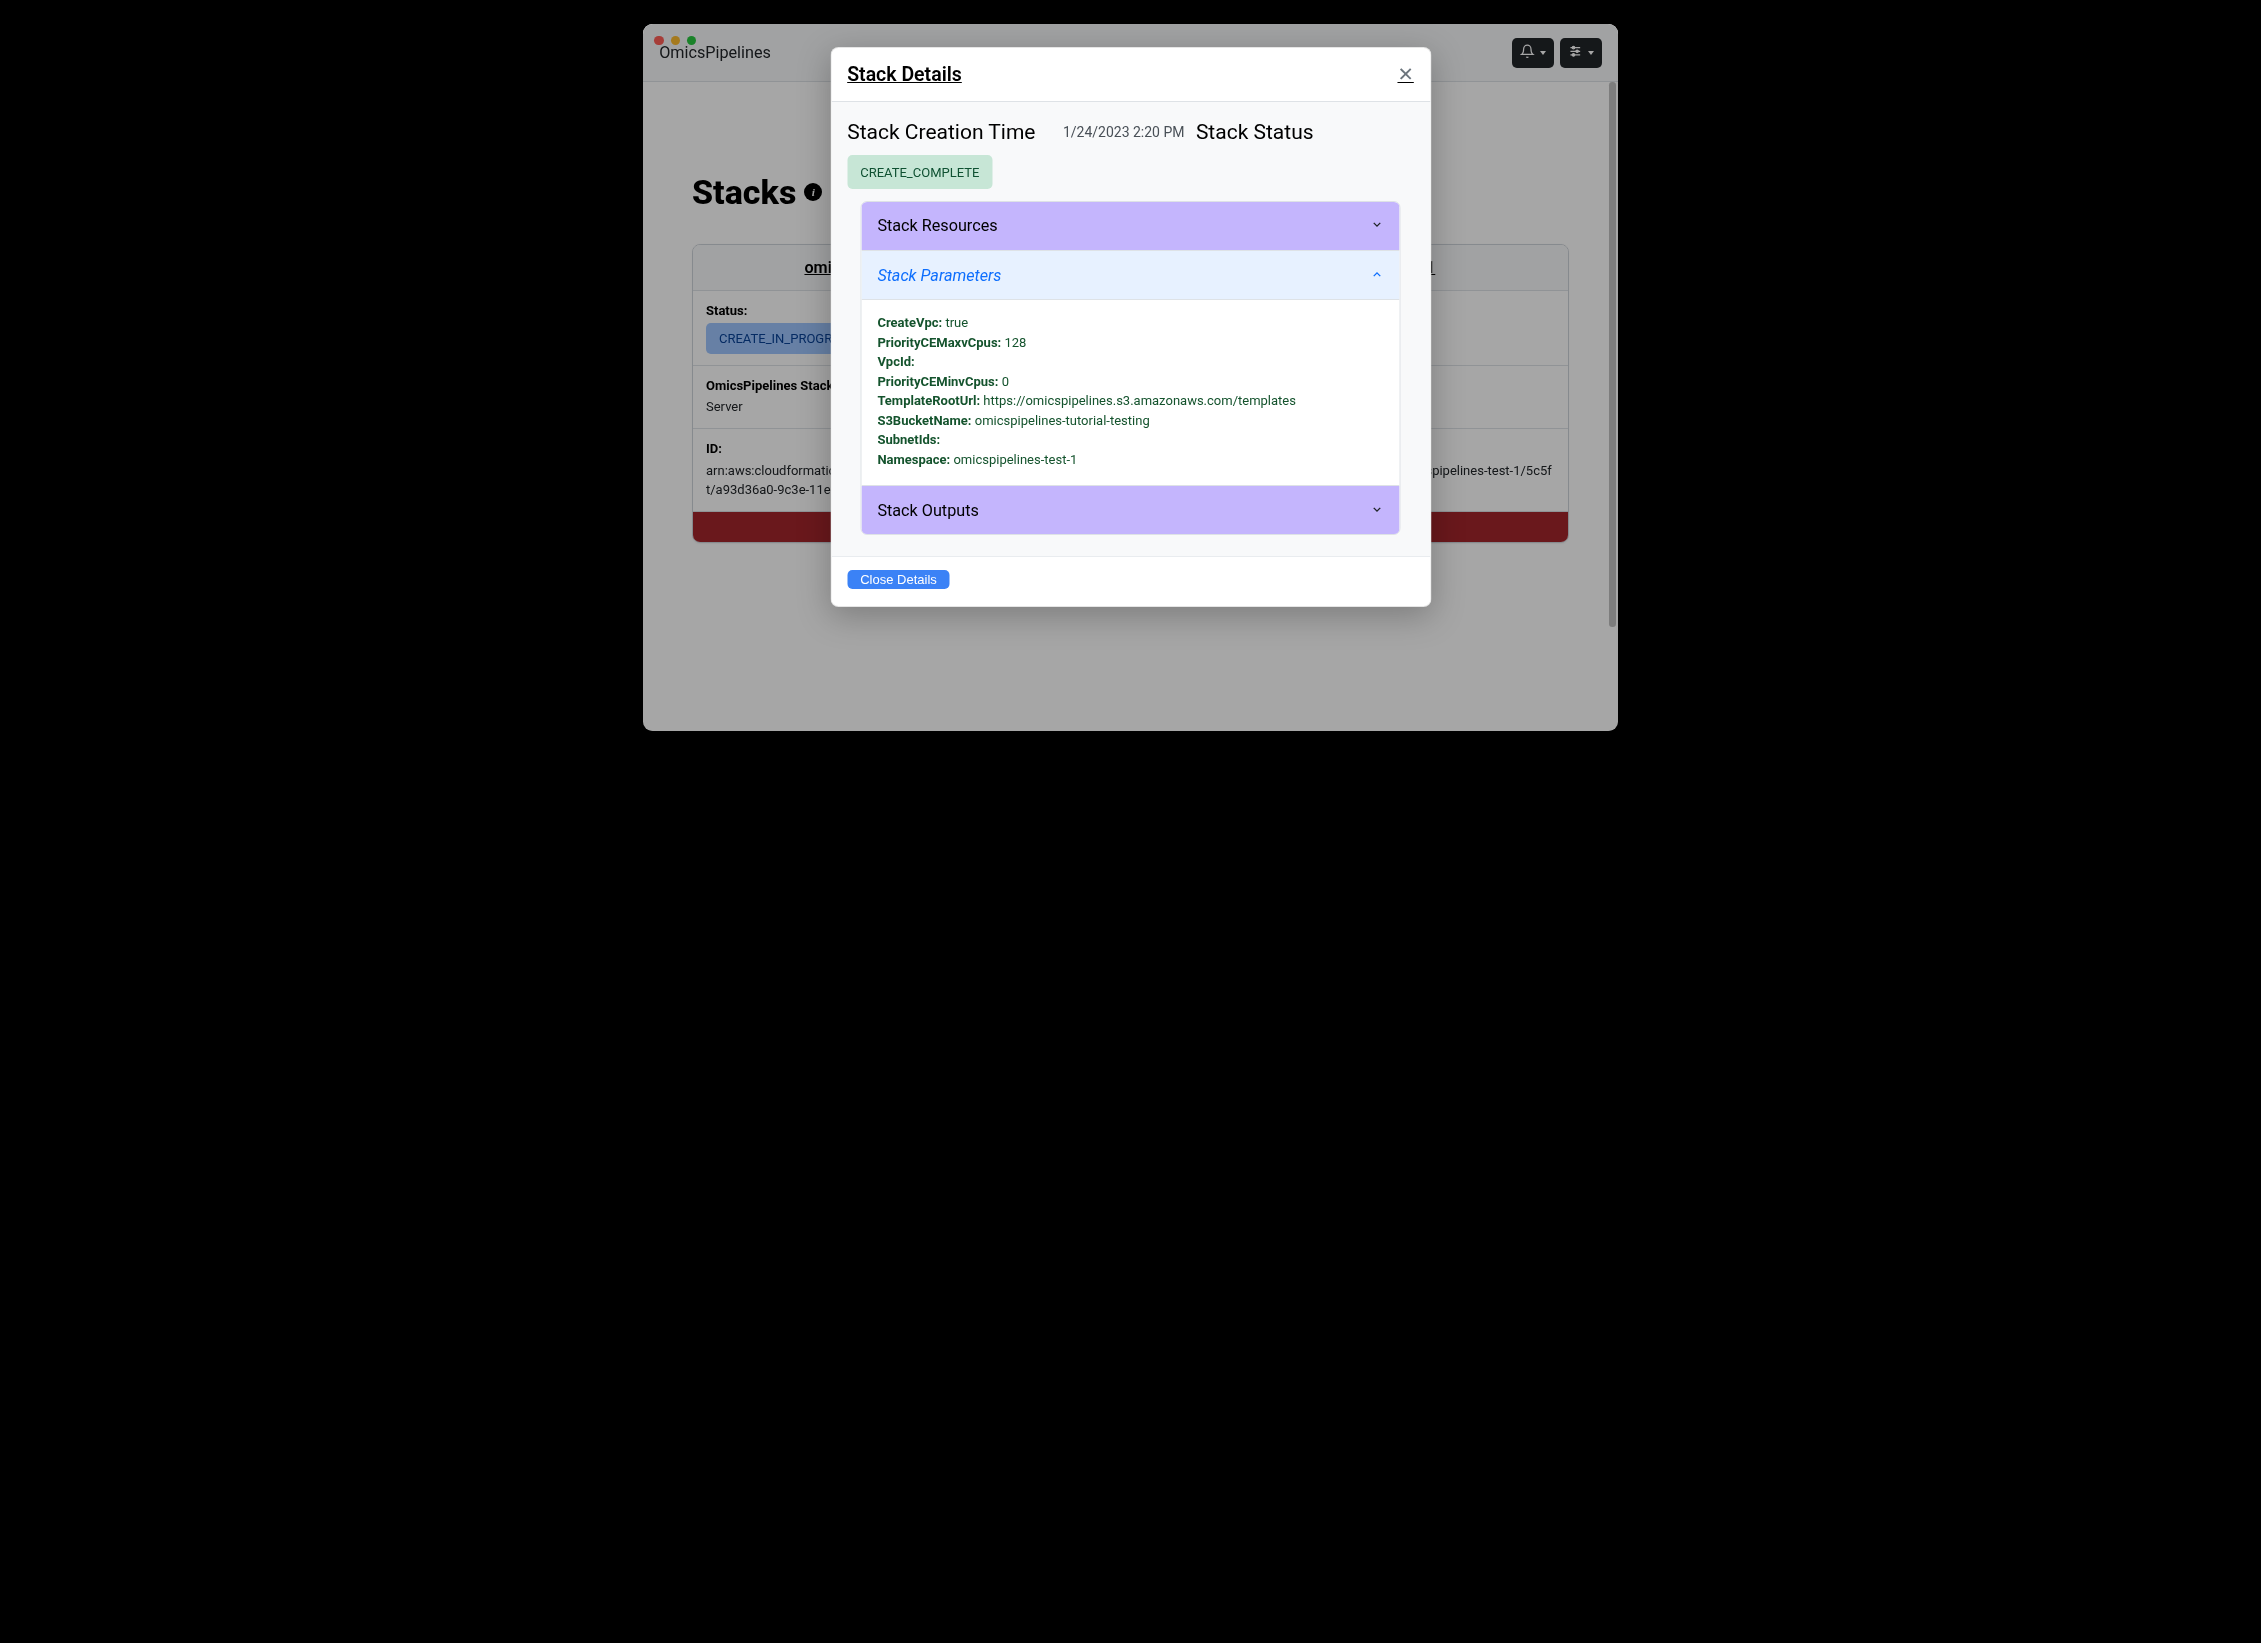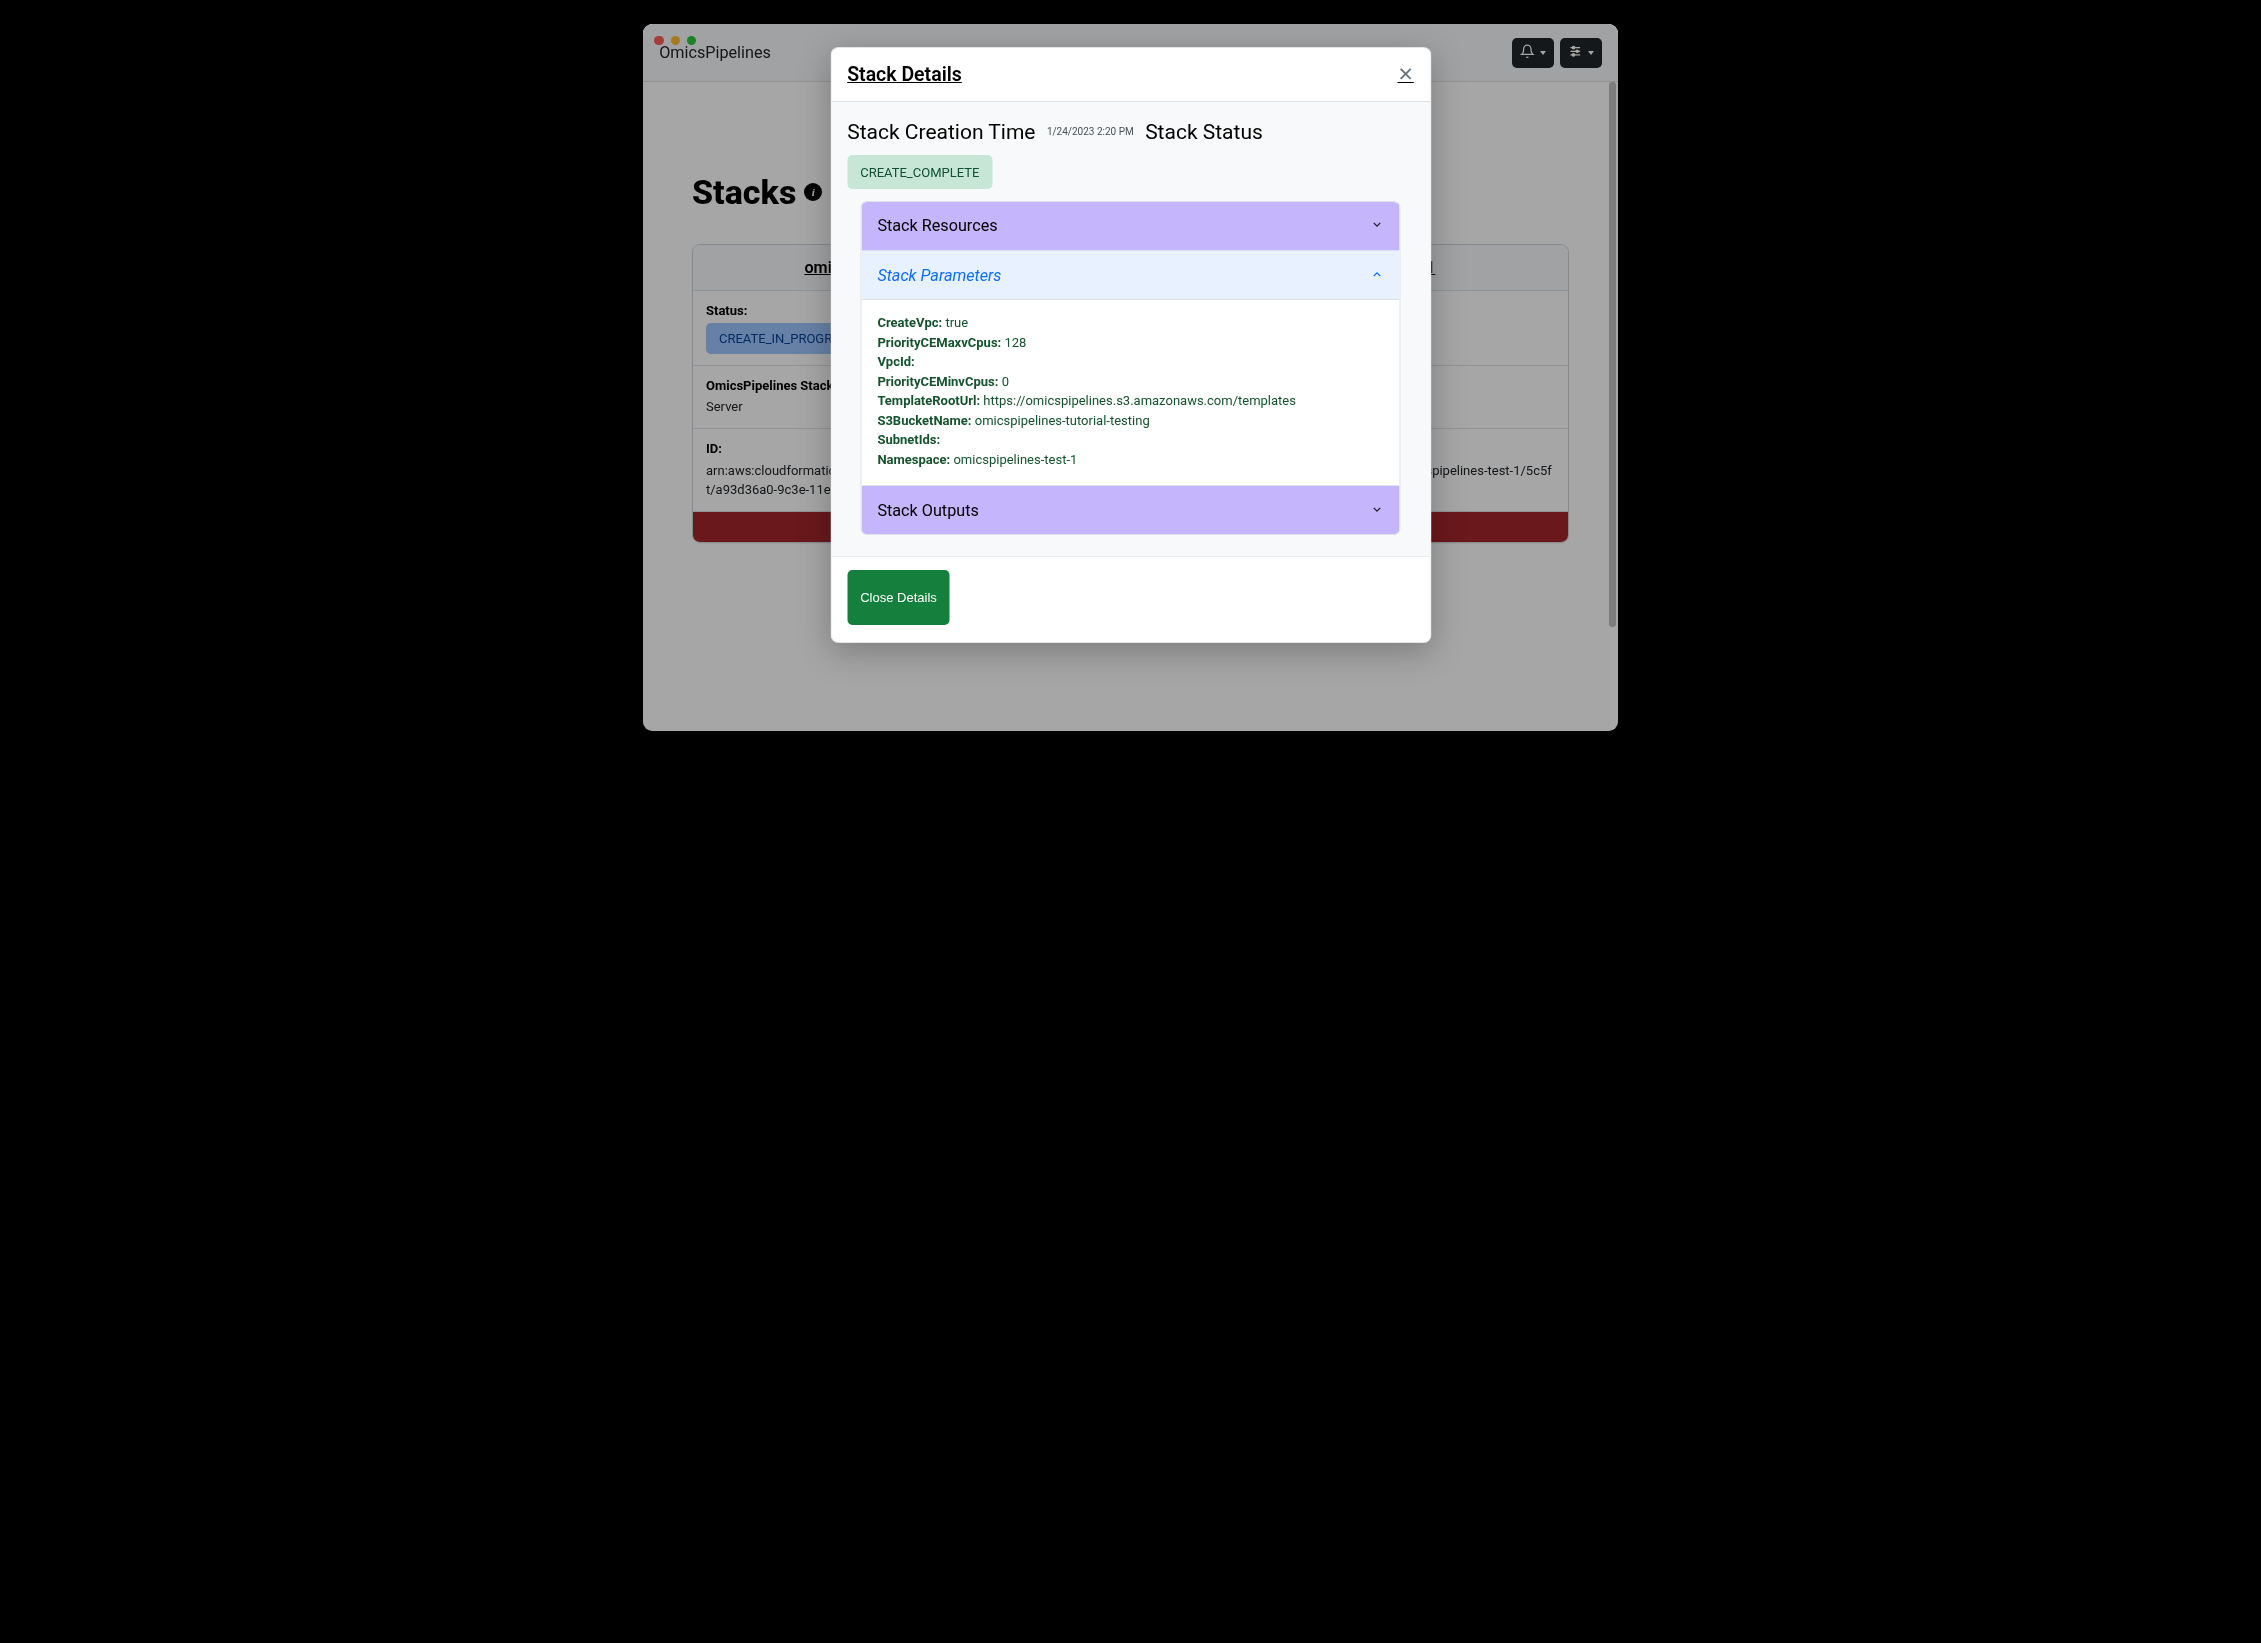--- a/index.html
+++ b/index.html
@@ -157,21 +157,21 @@
     background: none; border: none; cursor: pointer;
     font-size: 19.5px; color: #6c757d; line-height: 1;
   }
   .modal-meta {
     background: #f8f9fa;
     padding: 18px 16.2px 21px 16.2px;
     border-bottom: 0.8px solid #e9ecef;
   }
   .meta-row { display: flex; align-items: center; gap: 11.4px; flex-wrap: wrap; }
   .meta-label { font-size: 21px; font-weight: 400; }
-  .meta-val { font-size: 10px; color: #495057; }
+  .meta-val { font-size: 14px; color: #495057; margin-left: 16px; }
   .status-pill {
     background: #c7e6d6;
     color: #0f5132;
     padding: 9.7px 13px;
     border-radius: 4.9px;
     font-size: 13px;
   }
 
   .accordion {
     margin: 0 13px 0 13px;
@@ -201,25 +201,25 @@
     font-size: 13px;
     line-height: 1.5;
     color: #14532d;
   }
   .param-line b { font-weight: 700; }
 
   .modal-footer {
     padding: 13px 16.2px 16.2px 16.2px;
   }
   .close-details-btn {
-    background: #15803d;
+    background: #3b82f6;
     color: #fff;
     border: none;
     border-radius: 4.9px;
-    padding: 20px 13px;
+    padding: 2px 13px;
     font-size: 13px;
     cursor: pointer;
   }
 
   .scrollbar {
     position: absolute;
     right: 2.4px;
     top: 58px;
     bottom: 8.1px;
     width: 6.5px;

